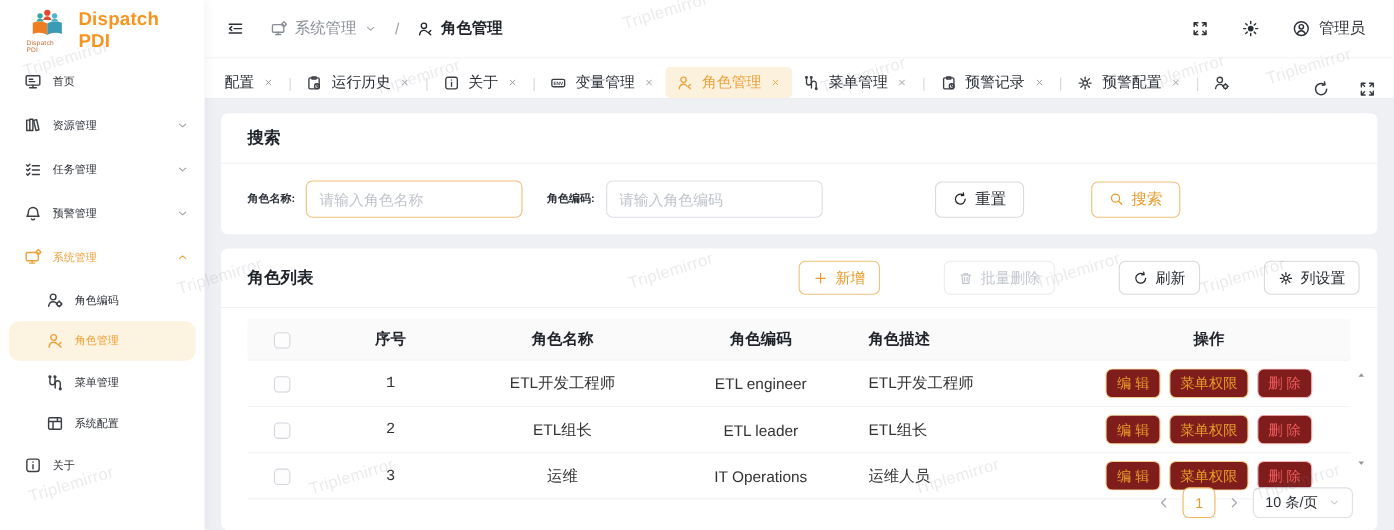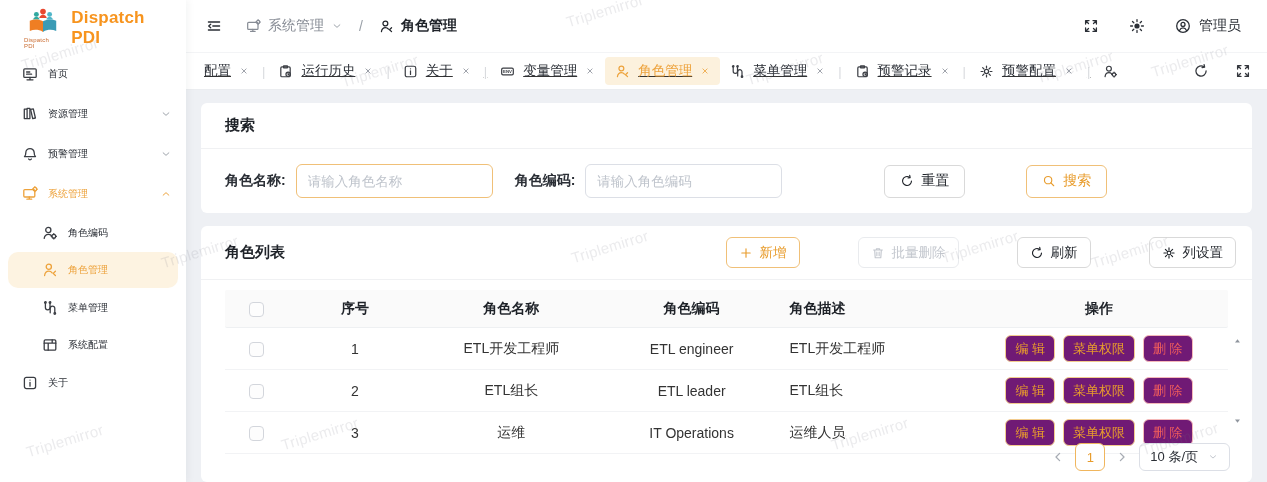--- a/index.html
+++ b/index.html
@@ -28,39 +28,39 @@
   .collapse-btn{color:#2b2f36; margin-right:24px; cursor:pointer; display:flex;}
   .crumb{display:flex; align-items:center; gap:7px; color:#878c95; font-size:14px;}
   .crumb .ic{color:#878c95;}
   .crumb .chev{color:#9aa0a8;}
   .crumb-sep{margin:0 9px; color:#9aa0a8;}
   .crumb-current{display:flex; align-items:center; gap:7px; color:#1f2329; font-weight:bold;}
   .crumb-current .ic{color:#1f2329;}
   .topbar-right{margin-left:auto; display:flex; align-items:center; gap:30px; color:#2b2f36;}
   .user-chip{display:flex; align-items:center; gap:8px; font-size:14px; cursor:pointer;}
 
-  .tabbar{height:38px; background:#fff; border-top:1px solid #f3f4f6; border-bottom:1px solid #ebedf0; display:flex; align-items:center; padding:0 12px 0 8px;text-decoration:underline;}
+  .tabbar{height:38px; background:#fff; border-top:1px solid #f3f4f6; border-bottom:1px solid #ebedf0; display:flex; align-items:flex-end; padding:0 12px 0 8px;}
   .tab{display:flex; align-items:center; gap:8px; padding:5px 10px; font-size:13.5px; color:#2b2f36; border-radius:4px; cursor:pointer; white-space:nowrap;}
   .tab .ic{color:#3a3d43;}
   .tab .x{color:#8a8f99; display:flex; cursor:pointer;}
   .tab.active{background:#fcf1dd; color:#eda23b;}
   .tab.active .ic, .tab.active .x{color:#eda23b;}
   .tab.partial{max-width:30px; overflow:hidden;}
   .tab-div{color:#d8dade; margin:0 3px; font-size:13px;}
   .tabbar-actions{margin-left:auto; display:flex; align-items:center; gap:26px; color:#34373d; padding-right:4px;}
   .tabbar-actions .ic{cursor:pointer;}
 
   .content{flex:1; padding:13px 15px 0; display:flex; flex-direction:column; gap:13px; min-height:0;}
   .panel{background:#fff; border-radius:6px;}
 
   
   .panel-head{padding:13px 24px; font-size:15px; font-weight:bold; color:#1f2329; border-bottom:1px solid #f0f1f3;}
   .search-form{display:flex; align-items:center; padding:15px 24px;}
   .field{display:flex; align-items:center; gap:10px; margin-right:22px;}
-  .field label{font-size:14px; color:#2b2f36; font-weight:bold; white-space:nowrap;}
+  .field label{font-size:10px; color:#2b2f36; font-weight:bold; white-space:nowrap;}
   .input{width:197px; height:34px; border:1px solid #dcdfe6; border-radius:6px; padding:0 11px; font-size:13.5px; color:#15803d; outline:none; font-family:inherit;}
   .input::placeholder{color:#bfc4cc;}
   .input.focused{border-color:#f0c078;}
   .btn{display:inline-flex; align-items:center; gap:7px; height:33px; padding:0 15px; border:1px solid #d9d9d9; border-radius:6px; background:#fff; font-size:14px; color:#1f2329; cursor:pointer; font-family:inherit; white-space:nowrap;margin-left:48px;}
   .btn .ic{width:14px; height:14px;}
   .btn.primary-outline{border-color:#f0c078; color:#e89c2c;}
   .btn.primary-outline .ic{color:#e89c2c;}
   .btn.disabled{color:#c3c7ce; border-color:#e9ebee; cursor:not-allowed;}
   .btn.disabled .ic{color:#c3c7ce;}
   .search-btns{display:flex; gap:13px; margin-left:32px;}
@@ -71,29 +71,29 @@
   .list-title{font-size:15px; font-weight:bold; color:#1f2329;}
   .list-actions{margin-left:auto; display:flex; gap:10px;align-items:flex-end;}
   .list-actions .btn{height:31px; padding:0 12px; font-size:13.5px;}
 
   .table-zone{display:flex; flex:1; min-height:0; padding:10px 6px 0 24px;}
   .table{flex:1; min-width:0;}
   .tr{display:flex; align-items:center; height:42px; border-bottom:1px solid #f2f3f5; font-size:14px; color:#333;}
   .tr.thead{background:#fafafa; height:38px; border-bottom:1px solid #eef0f2; border-radius:2px; font-weight:bold; color:#1f2329;}
   .td{text-align:center; padding:0 6px; overflow:hidden; text-overflow:ellipsis; white-space:nowrap;}
   .c0{width:70px; min-width:70px; text-align:left; padding-left:24px;}
-  .c1{width:120px; min-width:120px;}
+  .c1{width:120px; min-width:120px;font-family:Liberation Mono, monospace;}
   .c2{flex:1.45;}
   .c3{flex:1.25;}
   .c4{flex:1.4; text-align:left; padding-left:14px;}
   .c5{width:258px; min-width:258px;}
   .thead .td{position:relative;}
   .thead .td + .td::before{content:""; position:absolute; left:0; top:10px; bottom:10px; width:1px; background:#e7e9ec;}
   .checkbox{display:inline-block; width:15px; height:15px; border:1px solid #d3d6dc; border-radius:4px; background:#fdfdfd; vertical-align:middle; cursor:pointer;}
-  .mini-btn{display:inline-flex; align-items:center; height:27px; padding:0 9px; border-radius:6px; border:1px solid #f3cc8e; color:#e89c2c; font-size:13px; background:#701a75; margin:0 4px; cursor:pointer; font-family:inherit; white-space:nowrap;}
+  .mini-btn{display:inline-flex; align-items:center; height:27px; padding:0 9px; border-radius:6px; border:1px solid #f3cc8e; color:#e89c2c; font-size:13px; background:#7f1d1d; margin:0 4px; cursor:pointer; font-family:inherit; white-space:nowrap;}
   .mini-btn.danger{border-color:#f5b9b9; color:#ee5c5c;}
   .vscroll{width:18px; display:flex; flex-direction:column; justify-content:space-between; align-items:center; padding:46px 0 8px; color:#8f959e;}
   .vscroll .ic{width:11px; height:11px; cursor:pointer;}
 
   .pagination{display:flex; align-items:center; justify-content:flex-end; gap:9px; padding:9px 22px 11px; color:#9aa0a8; font-size:13px;}
   .page-arrow{display:flex; color:#a7acb4; cursor:pointer;}
   .page-arrow .ic, .pagination .caret{width:12px; height:12px;}
   .page-num{width:30px; height:28px; border:1px solid #f0b65e; color:#e89c2c; border-radius:6px; display:flex; align-items:center; justify-content:center; background:#fff; cursor:pointer;}
   .page-size{height:28px; border:1px solid #dcdfe6; border-radius:6px; display:flex; align-items:center; gap:9px; padding:0 10px; color:#2b2f36; background:#fff; cursor:pointer;}
   .page-size .caret{color:#c0c4cc;}
@@ -142,20 +142,33 @@
           <span class="mi-label">首页</span>
         </div>
         <div class="menu-item lvl1  ">
           <span class="ic ">
             <svg viewBox="0 0 16 16" fill="none" stroke="currentColor" stroke-width="1.3" stroke-linecap="round" stroke-linejoin="round">
               <path d="M2.3 3.2h2.8v9.4H2.3zM5.1 2.4h2.8v10.2H5.1z"></path>
               <path d="M8.6 3.4l2.7-.6 2.1 9.2-2.7.6z"></path>
             </svg>
           </span>
           <span class="mi-label">资源管理</span>
+          <span class="chev ic ic-12">
+            <svg viewBox="0 0 16 16" fill="none" stroke="currentColor" stroke-width="1.3" stroke-linecap="round" stroke-linejoin="round">
+              <path d="M4.2 6.4L8 9.8l3.8-3.4"></path>
+            </svg>
+          </span>
+        </div>
+        <div class="menu-item lvl1  ">
+          <span class="ic ">
+            <svg viewBox="0 0 16 16" fill="none" stroke="currentColor" stroke-width="1.3" stroke-linecap="round" stroke-linejoin="round">
+              <path d="M2.2 4.1l1.1 1.1 1.9-1.9M2.2 8.1l1.1 1.1 1.9-1.9M2.2 12.1l1.1 1.1 1.9-1.9M7.4 4.6h6.4M7.4 8.6h6.4M7.4 12.6h6.4"></path>
+            </svg>
+          </span>
+          <span class="mi-label">任务管理</span>
           <span class="chev ic ic-12">
             <svg viewBox="0 0 16 16" fill="none" stroke="currentColor" stroke-width="1.3" stroke-linecap="round" stroke-linejoin="round">
               <path d="M4.2 6.4L8 9.8l3.8-3.4"></path>
             </svg>
           </span>
         </div>
         <div class="menu-item lvl1  ">
           <span class="ic ">
             <svg viewBox="0 0 16 16" fill="none" stroke="currentColor" stroke-width="1.3" stroke-linecap="round" stroke-linejoin="round">
               <path d="M12.2 6.8a4.2 4.2 0 1 0-8.4 0c0 2.9-1.3 3.8-1.3 3.8h11s-1.3-.9-1.3-3.8z"></path>

